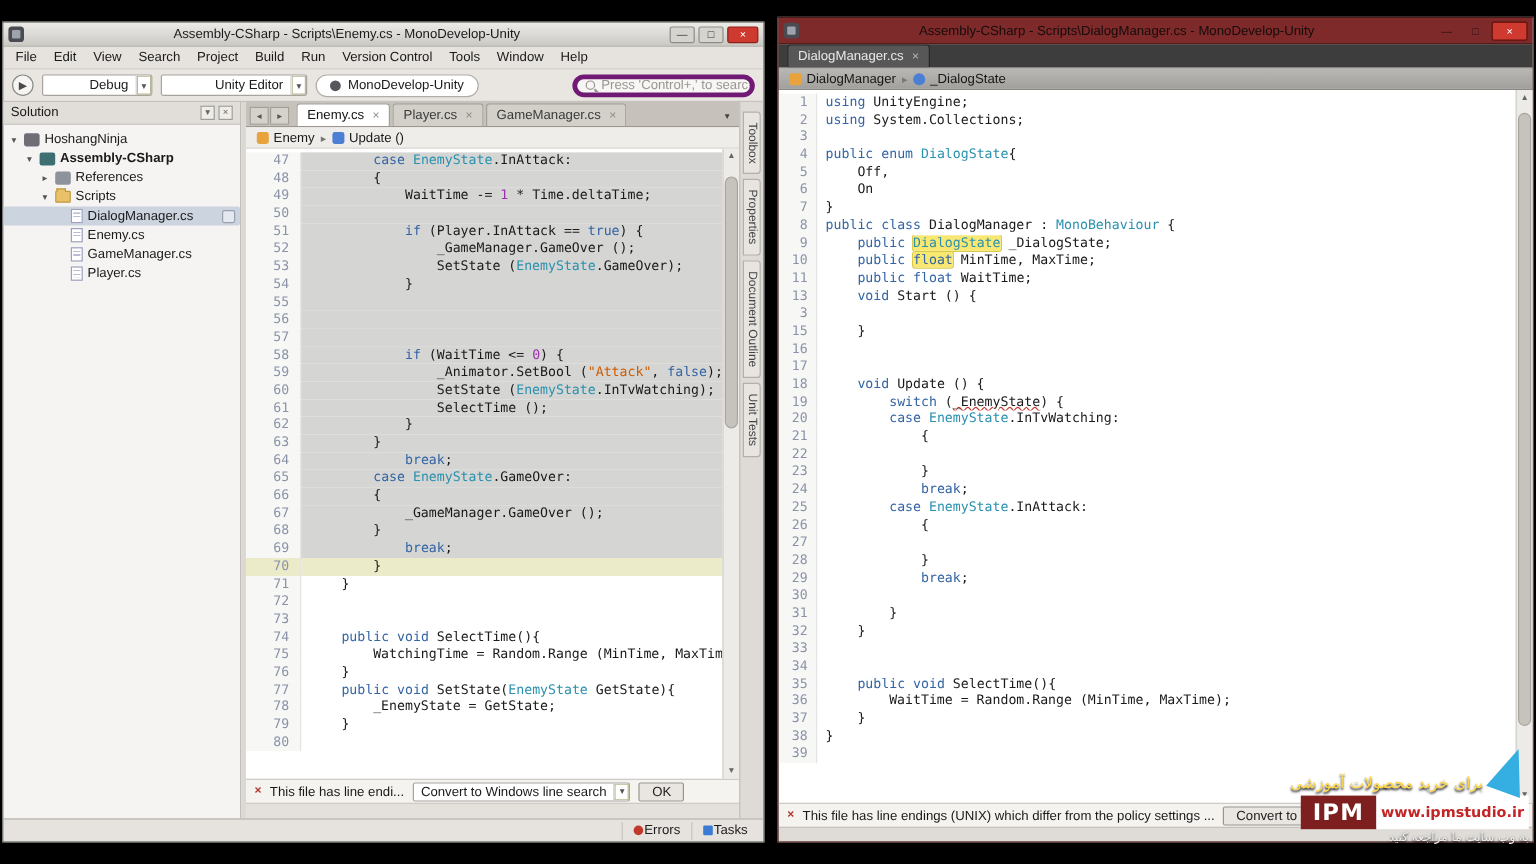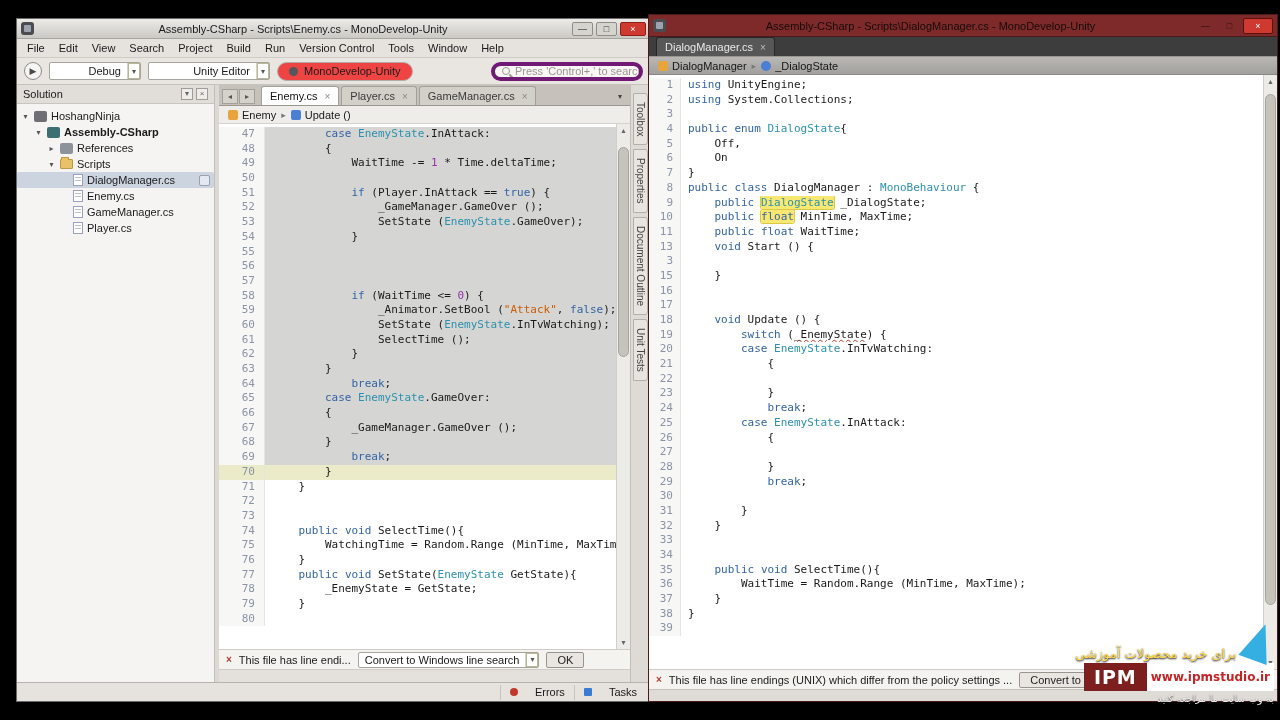--- a/index.html
+++ b/index.html
@@ -1,20 +1,20 @@
 <!DOCTYPE html>
 <html style="--active_title_bg: #7e2a2a; --close_red: #cf3a30; --selection_gray: #d5d5d3; --caret_line: #ecebc9; --highlight_yellow: #f8e871; --keyword_blue: #3364a4; --type_teal: #2b91af; --string_orange: #ce5c00; --number_purple: #9b2fae;"><head>
 <meta charset="utf-8">
 <style>
   *{box-sizing:border-box;margin:0;padding:0}
   html,body{width:1280px;height:720px;overflow:hidden}
   body{background:#000;font-family:"Liberation Sans",sans-serif;position:relative;font-size:11px;color:#1a1a1a}
 
   .window{position:absolute;display:flex;flex-direction:column;background:#ece9e4;border:1px solid #6a6a6a}
-  .left-window{left:16px;top:18px;width:635px;height:684px}
+  .left-window{left:2px;top:18px;width:635px;height:684px}
   .right-window{left:648px;top:14px;width:630px;height:688px;border-color:#4a1b1b}
 
   
   .titlebar{height:20px;display:flex;align-items:center;gap:6px;padding:0 4px;background:linear-gradient(#ecebe8,#cbc9c4);border-bottom:1px solid #a8a6a1;flex-shrink:0}
   .right-window .titlebar{height:22px;background:var(--active_title_bg,#7e2a2a);color:#160b0b;border-bottom:1px solid #4a1b1b}
   .app-icon{width:13px;height:13px;background:#4b4b52;border-radius:3px;position:relative;flex-shrink:0}
   .app-icon::after{content:'';position:absolute;inset:3px;background:#9fa3ad;border-radius:1px}
   .tb-title{flex:1;text-align:center;white-space:nowrap;overflow:hidden;text-overflow:ellipsis}
   .win-btns{display:flex;gap:3px;align-items:center}
   .wbtn{width:21px;height:14px;background:#d6d4cf;border:1px solid #8f8d88;font-size:9px;line-height:12px;text-align:center;color:#333;border-radius:2px}
@@ -24,21 +24,21 @@
 
   
   .menubar{height:19px;display:flex;align-items:center;gap:2px;padding:0 4px;background:#e6e3de;border-bottom:1px solid #cfccc7;flex-shrink:0}
   .menu-item{padding:1px 6px;border-radius:2px}
   .toolbar{height:27px;display:flex;align-items:center;gap:7px;padding:0 7px;background:#e9e6e1;border-bottom:1px solid #c6c3be;flex-shrink:0}
   .play-btn{width:18px;height:18px;border-radius:50%;border:1px solid #8a8a85;background:#f6f5f3;color:#4a4a45;font-size:9px;display:flex;align-items:center;justify-content:center}
   .combo{background:#fff;border:1px solid #a7a49f;border-radius:2px;height:18px;display:inline-flex;align-items:center;gap:6px;padding:0 0 0 6px;justify-content:flex-end}
   .combo .caret{border-left:1px solid #d3d1cc;padding:0 4px;font-size:8px;color:#555;align-self:stretch;display:flex;align-items:center}
   .combo.debug{width:92px}
   .combo.target{width:122px}
-  .pill{border:1px solid #b0ada8;border-radius:10px;height:19px;display:inline-flex;align-items:center;gap:6px;padding:0 11px;background:#ef4444}
+  .pill{border:1px solid #b0ada8;border-radius:10px;height:19px;display:inline-flex;align-items:center;gap:6px;padding:0 11px;background:#ffffff}
   .pill-dot{width:9px;height:9px;border-radius:50%;background:#56565c}
   .searchbox{margin-left:auto;width:152px;height:19px;border:4px solid #701a75;border-radius:10px;background:#f7f6f4;display:flex;align-items:center;gap:5px;padding:0 7px;color:#9a9792;overflow:hidden;white-space:nowrap}
   .mag{width:8px;height:8px;border:1.5px solid #9a9792;border-radius:50%;position:relative;flex-shrink:0}
   .mag::after{content:'';position:absolute;width:4px;height:1.5px;background:#9a9792;transform:rotate(45deg);left:6px;top:7px}
 
   
   .main-row{flex:1;display:flex;min-height:0}
   .solution-panel{width:198px;background:#f5f4f2;border-right:1px solid #c2bfba;display:flex;flex-direction:column;flex-shrink:0}
   .panel-header{height:19px;background:#e1dED9;border-bottom:1px solid #c8c5c0;display:flex;align-items:center;padding:0 6px;flex-shrink:0}
   .panel-hbtns{margin-left:auto;display:flex;gap:3px}
@@ -101,21 +101,21 @@
   .lthumb{top:2%;height:42%}
   .rthumb{top:1%;height:90%}
 
   .notifbar{height:20px;background:#f4f3f0;border-top:1px solid #cfccc7;display:flex;align-items:center;gap:7px;padding:0 7px;flex-shrink:0;white-space:nowrap;overflow:hidden}
   .notif-close{color:#b03a30;font-weight:bold;font-size:10px}
   .notif-combo{height:16px}
   .okbtn,.convert-btn{border:1px solid #989590;background:#e9e6e1;border-radius:2px;padding:0 10px;height:16px;font-size:11px;font-family:inherit;color:#222}
   .hstrip{height:13px;background:#e4e1dc;border-top:1px solid #cfccc7;flex-shrink:0}
   .statusbar{height:19px;background:#e6e3de;border-top:1px solid #b6b3ae;display:flex;align-items:center;padding:0 4px;flex-shrink:0}
   .sb-right{margin-left:auto;display:flex;align-items:center}
-  .sb-btn{display:flex;align-items:center;gap:17px;padding:0 9px;height:15px;border-left:1px solid #c7c4bf}
+  .sb-btn{display:flex;align-items:center;gap:1px;padding:0 9px;height:15px;border-left:1px solid #c7c4bf}
   .err-dot{width:8px;height:8px;border-radius:50%;background:#c0392b}
   .task-ic{width:8px;height:8px;background:#3a7bd4;border-radius:1px}
 
   .side-tabs{width:20px;background:#dedbd6;border-left:1px solid #c2bfba;display:flex;flex-direction:column;gap:4px;padding-top:8px;align-items:center;flex-shrink:0}
   .side-tab{writing-mode:vertical-rl;font-size:10px;color:#444;background:#e8e5e0;border:1px solid #b3b0ab;padding:8px 1px;border-radius:0 3px 3px 0;white-space:nowrap}
 
   
   .rtabstrip{height:20px;background:#3d3d3d;display:flex;align-items:flex-end;padding:2px 7px 0;flex-shrink:0}
   .rtabstrip .tab{background:#575757;color:#e8e8e8;border-color:#262626}
   .rtabstrip .tab-close{color:#bbb}

